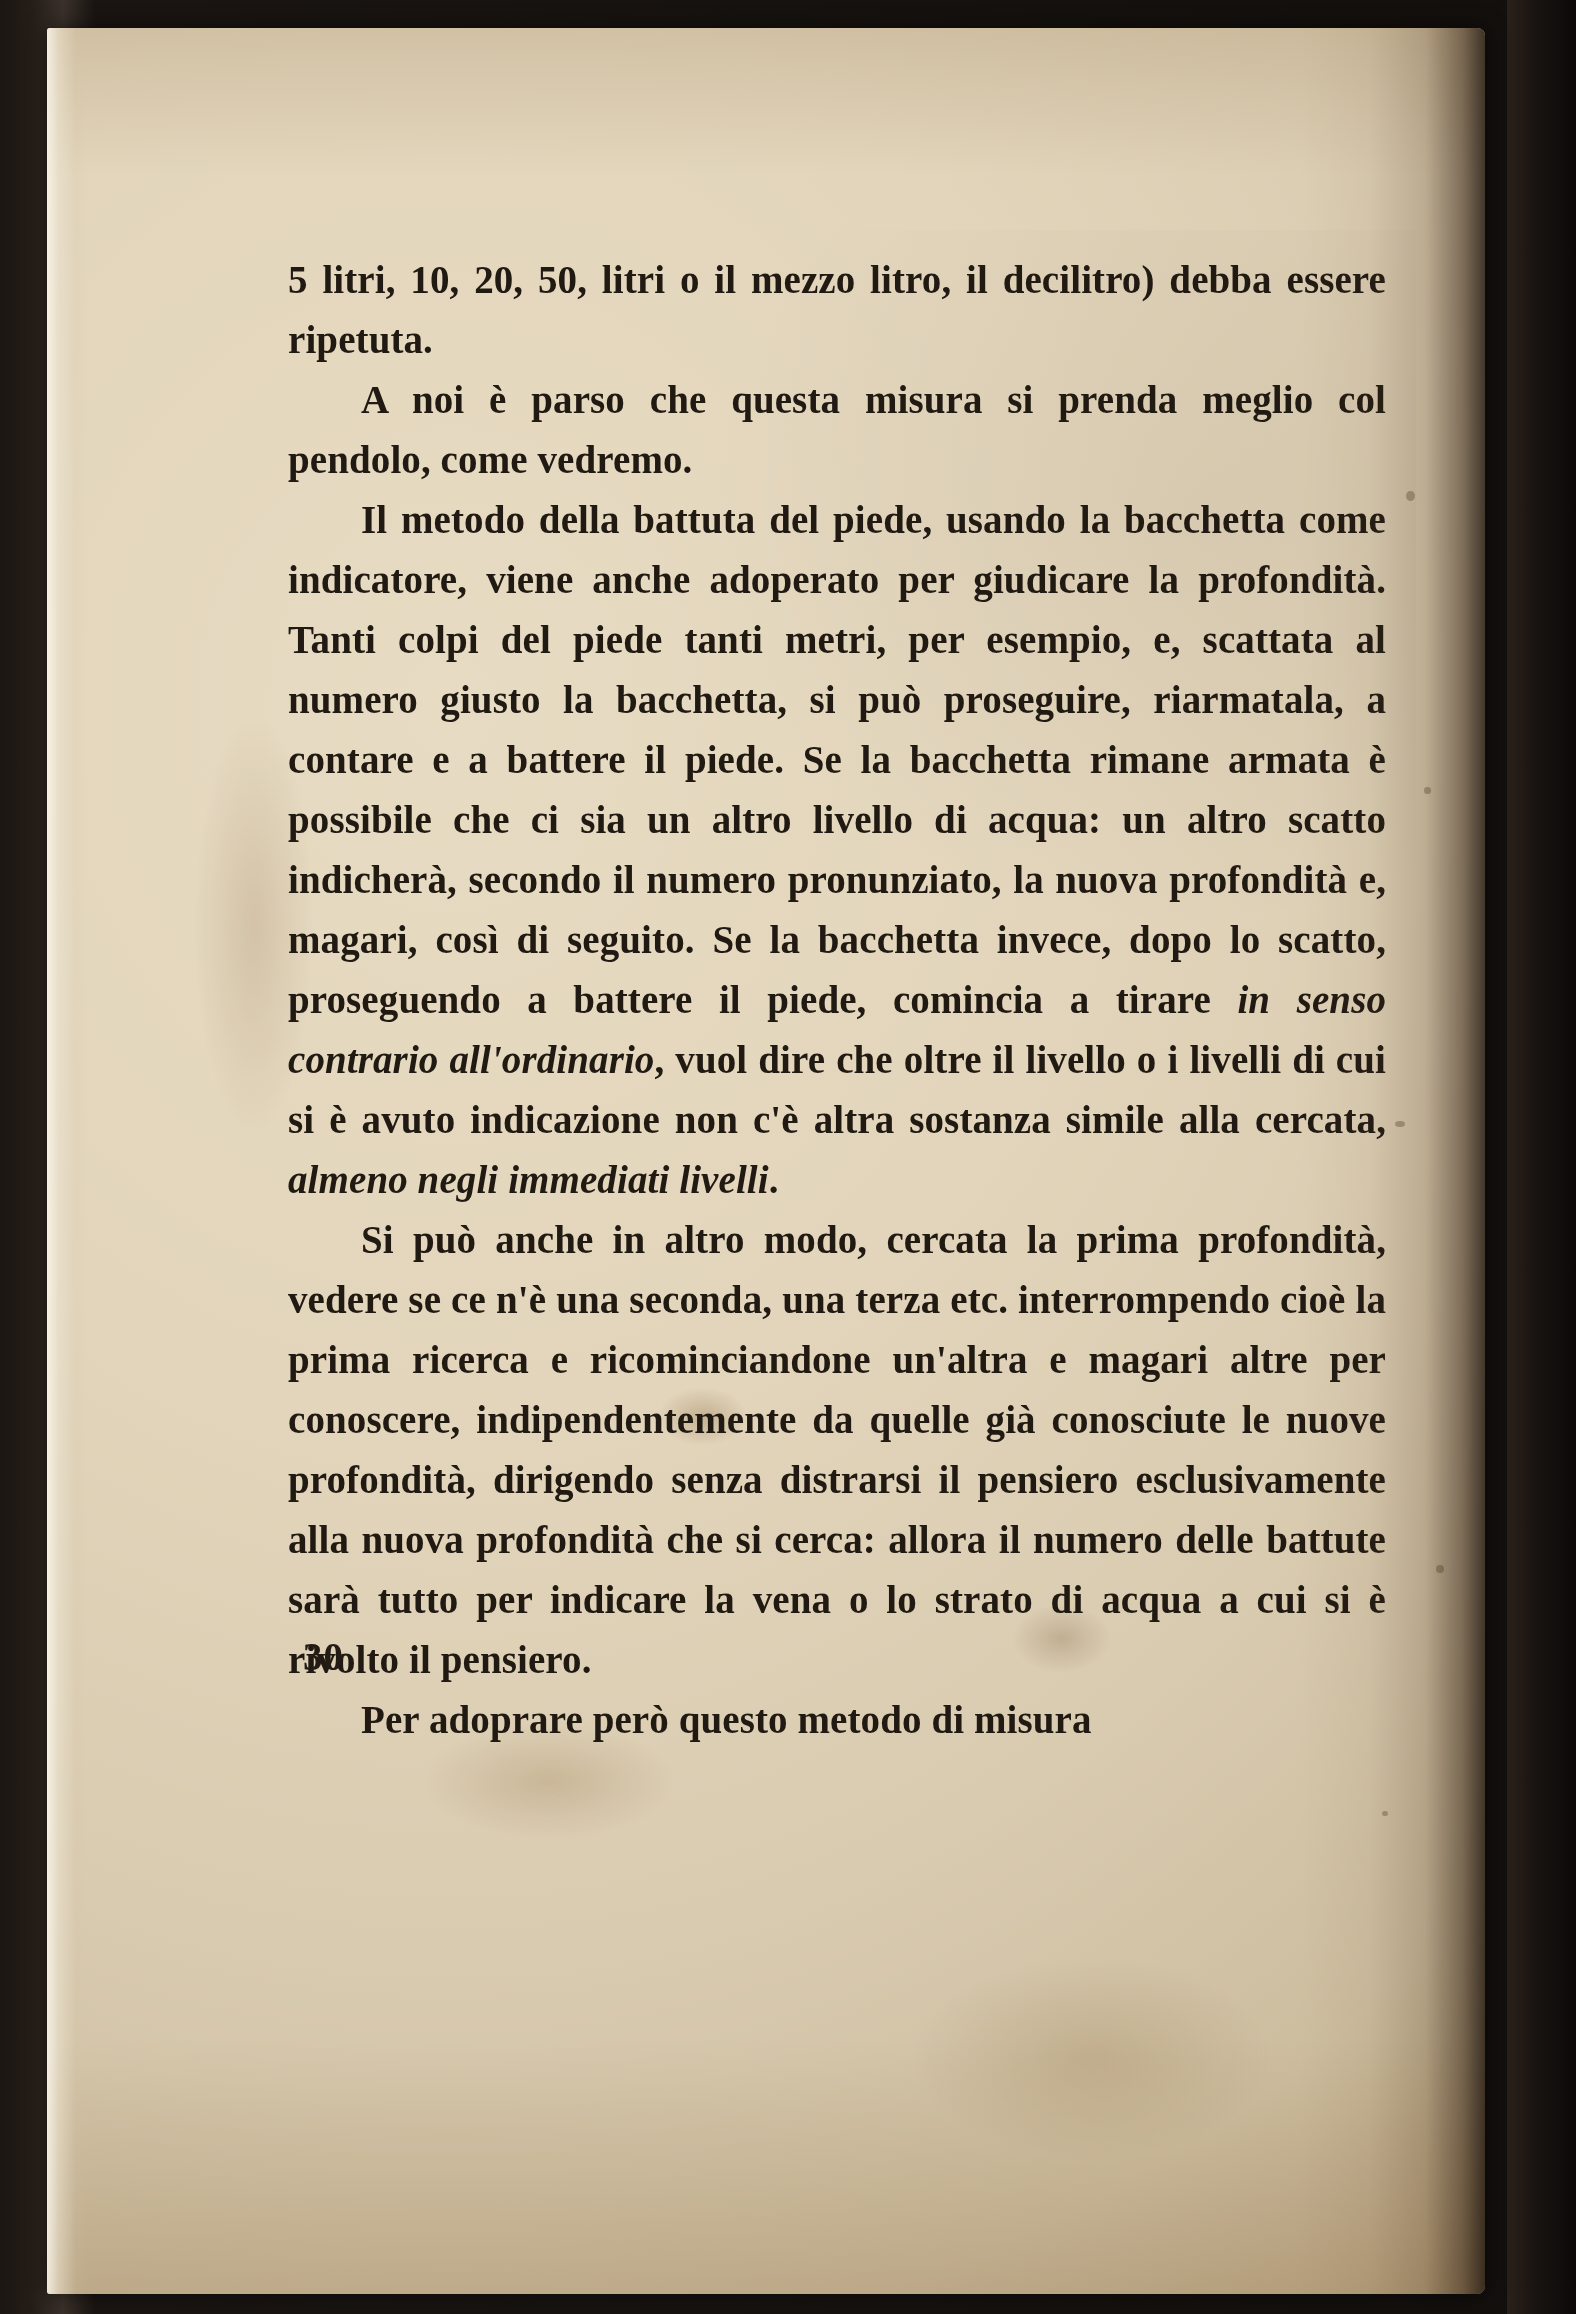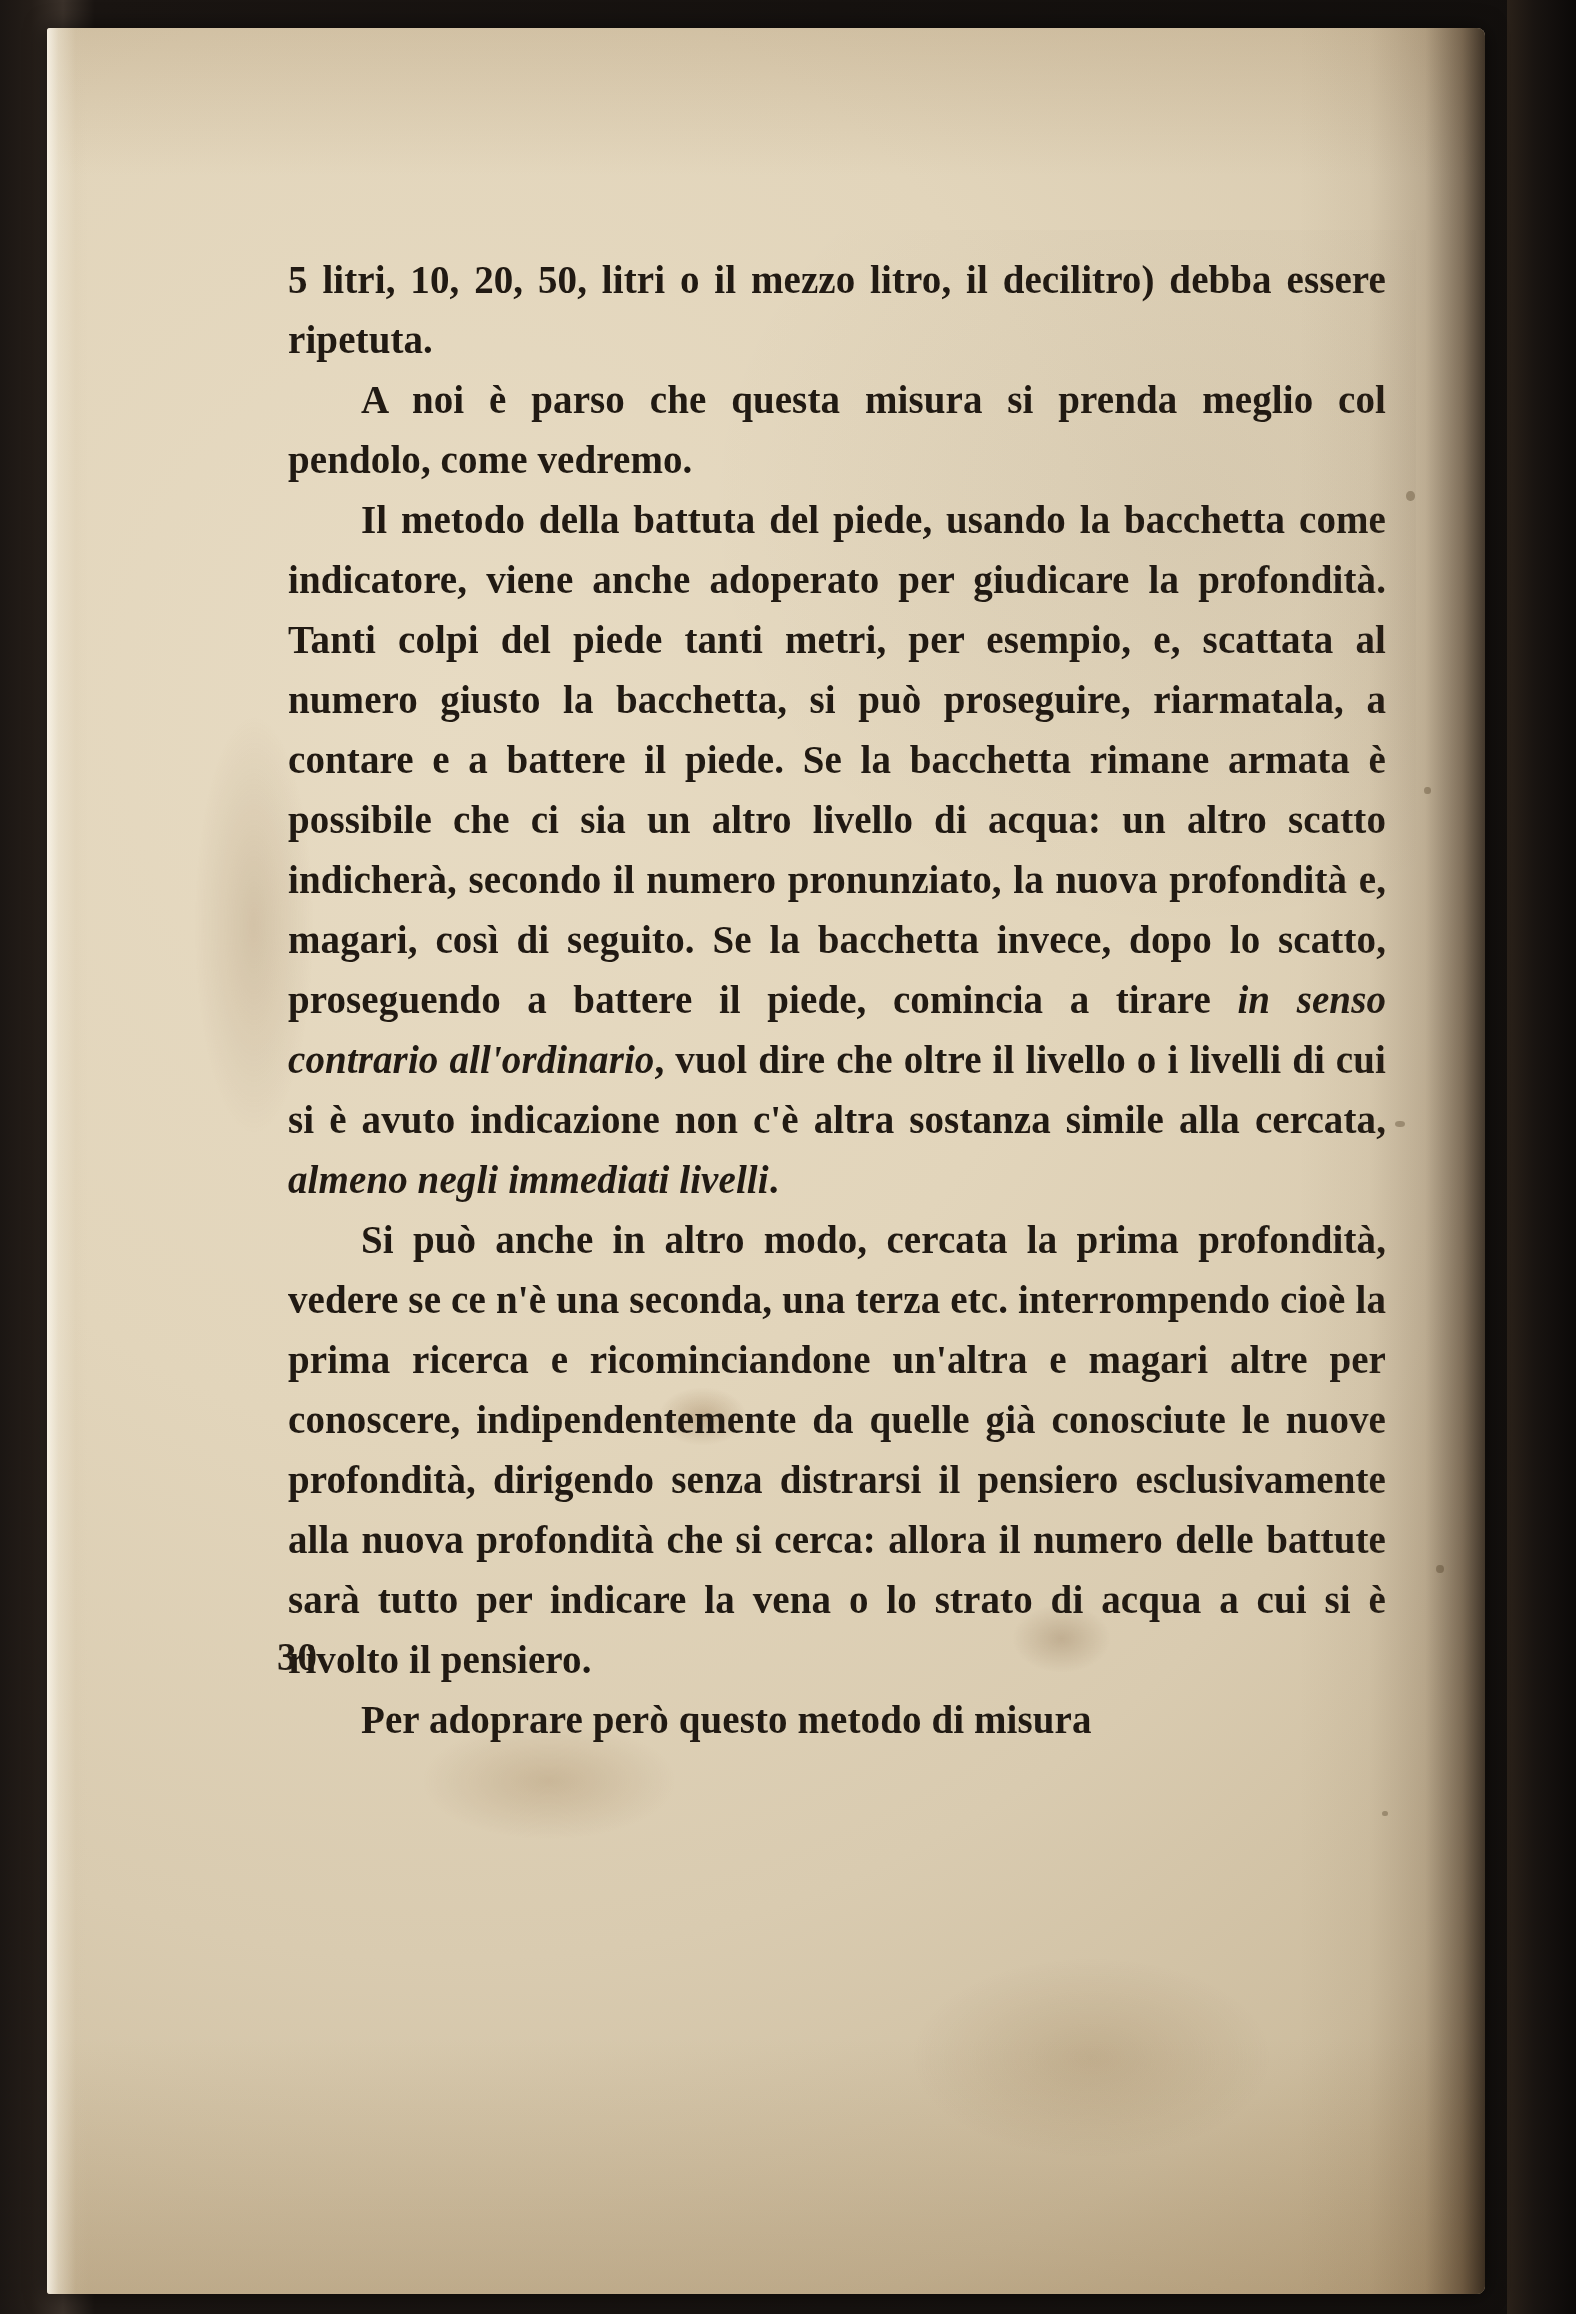--- a/index.html
+++ b/index.html
@@ -119,21 +119,21 @@
     content: "";
     position: absolute;
     inset: -19.7px -29.6px;
     pointer-events: none;
     background:
       radial-gradient(60% 40% at 80% 18%, rgba(40,28,16,0.05), rgba(0,0,0,0) 70%);
   }
 
   .folio {
     position: absolute;
-    left: 230px;
+    left: 256px;
     top: 1606px;
     font-size: 39px;
     font-weight: 700;
     color: #241c14;
     letter-spacing: 1px;
   }
 
   
   .speck {
     position: absolute;

